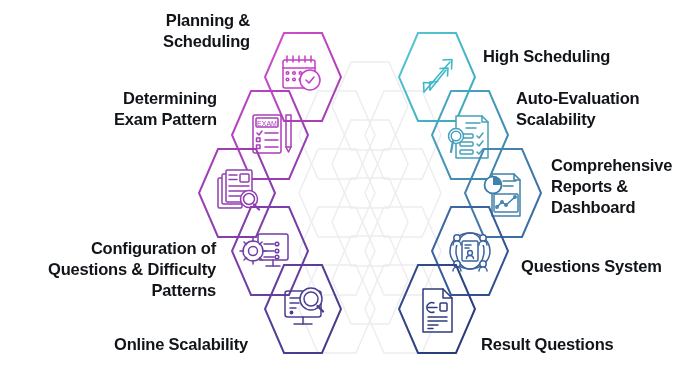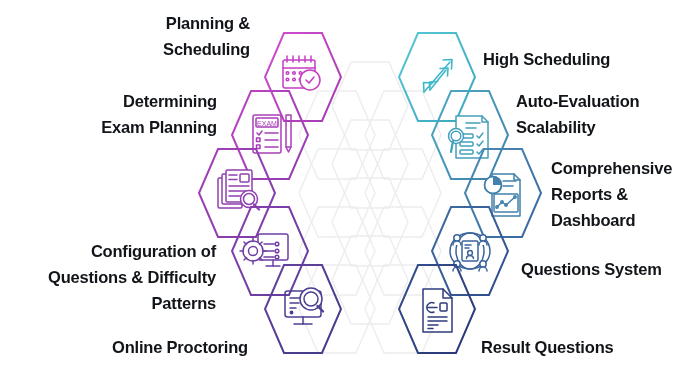--- a/index.html
+++ b/index.html
@@ -20,21 +20,21 @@
     left: 0;
     top: 0;
     width: 700px;
     height: 386px;
   }
   .label {
     position: absolute;
     font-family: "Liberation Sans", sans-serif;
     font-weight: bold;
     font-size: 16.5px;
-    line-height: 26px;
+    line-height: 21px;
     color: #111418;
     letter-spacing: -0.2px;
     white-space: pre-line;
   }
   .label.left {
     text-align: right;
   }
   .label.right {
     text-align: left;
   }
@@ -293,28 +293,28 @@
         <line x1="428" y1="328.5" x2="433" y2="328.5"></line>
       </g>
     </g>
 
   </svg>
 
   <div class="label left" style="left:60px; top:10px; width:190px;">Planning &amp;
 Scheduling</div>
 
   <div class="label left" style="left:20px; top:88px; width:197px;">Determining
-Exam Planning</div>
+Exam Pattern</div>
 
 
   <div class="label left" style="left:15px; top:238px; width:201px;">Configuration of
 Questions &amp; Difficulty
 Patterns</div>
 
-  <div class="label left" style="left:60px; top:334px; width:188px;">Online Proctoring</div>
+  <div class="label left" style="left:60px; top:334px; width:188px;">Online Scalability</div>
 
   <div class="label right" style="left:483px; top:46px; width:210px;">High Scheduling</div>
 
   <div class="label right" style="left:516px; top:88px; width:184px;">Auto-Evaluation
 Scalability</div>
 
   <div class="label right" style="left:551px; top:155px; width:149px;">Comprehensive
 Reports &amp;
 Dashboard</div>
 

